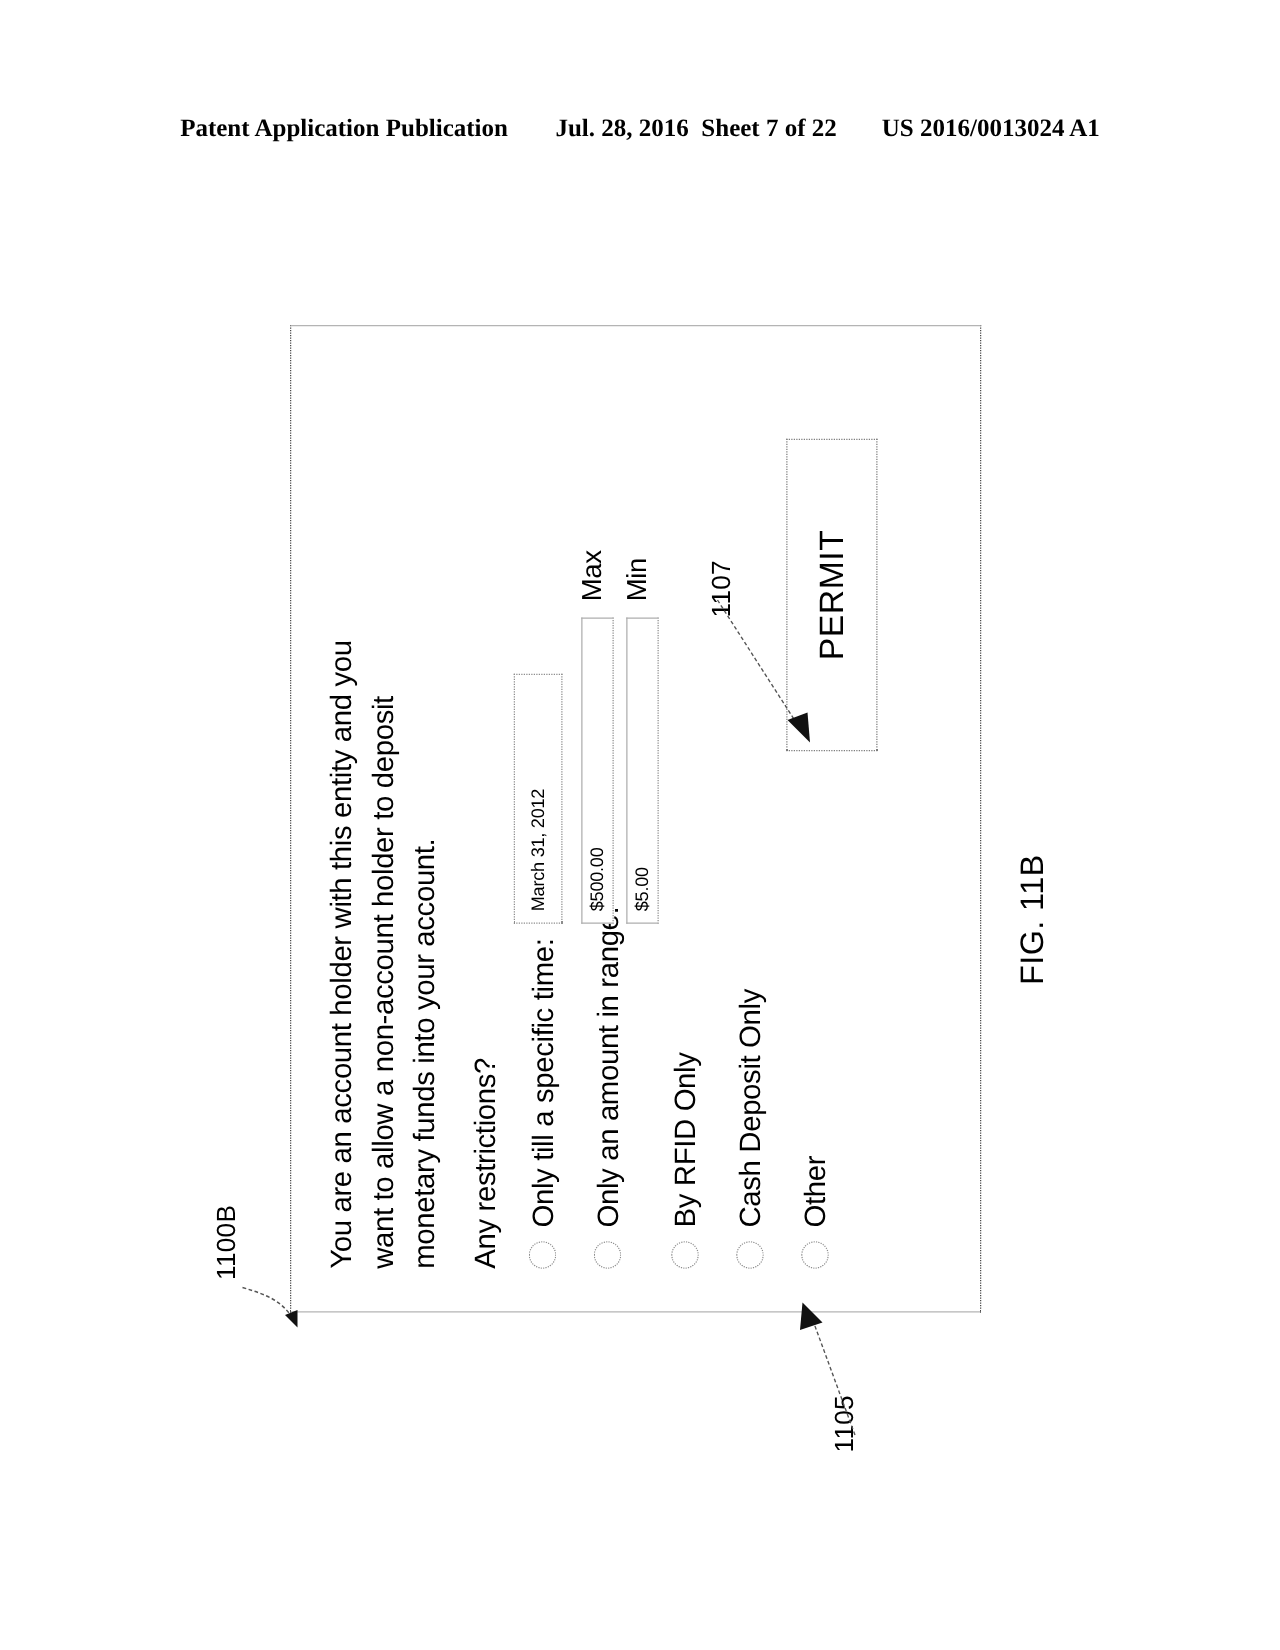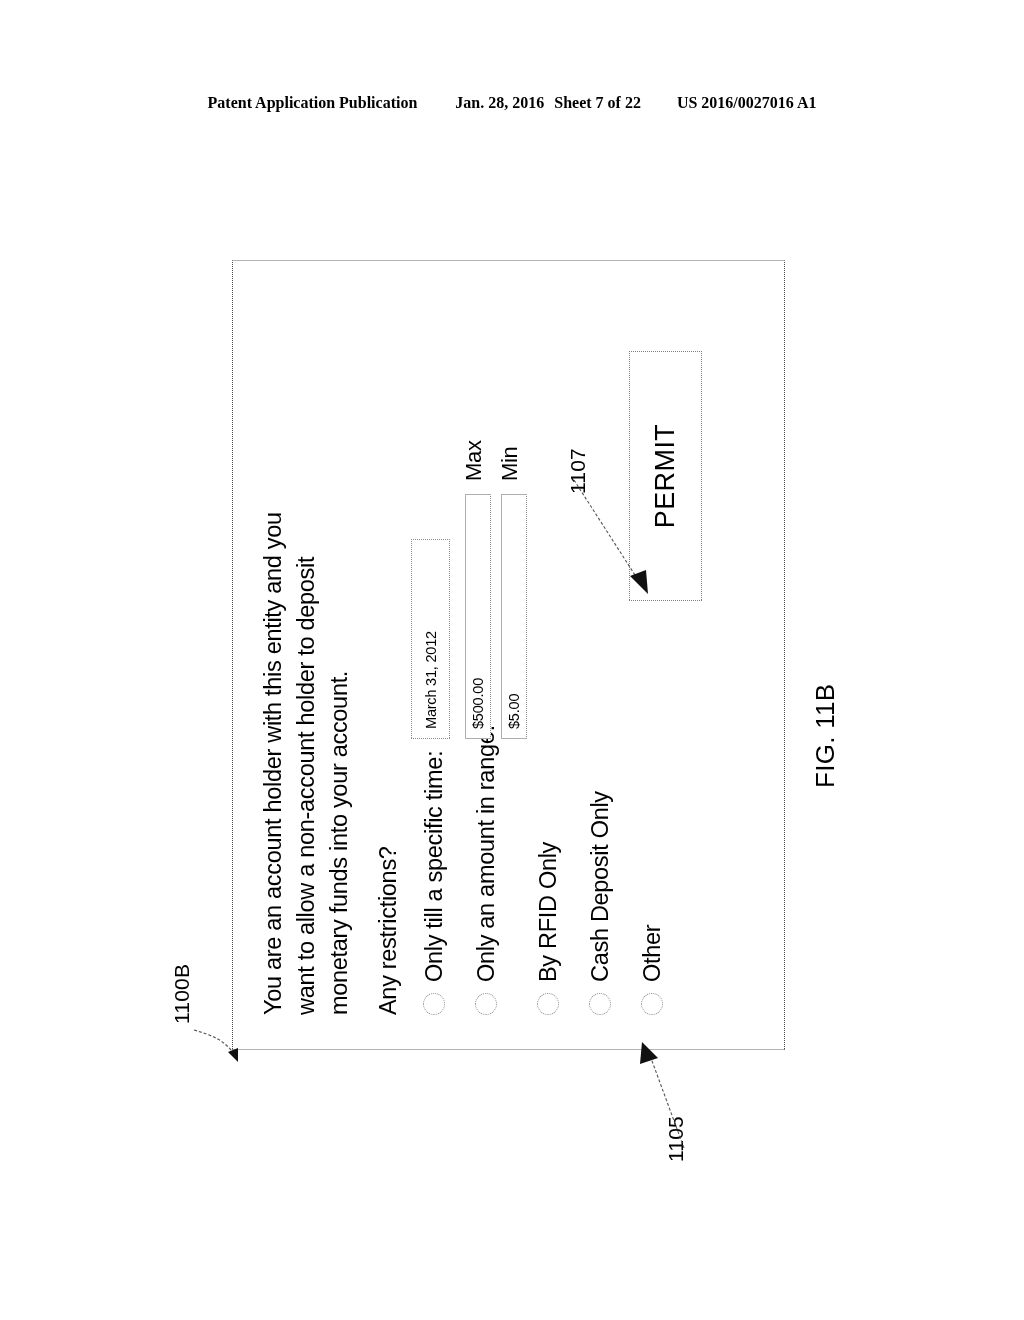--- a/index.html
+++ b/index.html
@@ -21,21 +21,21 @@
     position: absolute;
     top: 86px;
     left: 0;
     width: 1024px;
     height: 34px;
     display: flex;
     align-items: center;
     justify-content: center;
     font-family: "Liberation Serif", serif;
     font-weight: bold;
-    font-size: 16px;
+    font-size: 20px;
     letter-spacing: 0px;
     white-space: nowrap;
   }
   .page-header .seg { display: inline-block; }
   .gap-a { display: inline-block; width: 38px; }
   .gap-b { display: inline-block; width: 10px; }
   .gap-c { display: inline-block; width: 36px; }
 
   
   .figure-stage {
@@ -215,25 +215,25 @@
     letter-spacing: 0.3px;
     white-space: nowrap;
   }
 </style>
 </head>
 <body>
 
 <div class="page-header">
   <span class="seg">Patent Application Publication</span>
   <span class="gap-a"></span>
-  <span class="seg">Jan. 28, 2016</span>
+  <span class="seg">Jul. 28, 2016</span>
   <span class="gap-b"></span>
   <span class="seg">Sheet 7 of 22</span>
   <span class="gap-c"></span>
-  <span class="seg">US 2016/0027016 A1</span>
+  <span class="seg">US 2016/0013024 A1</span>
 </div>
 
 <div class="figure-stage">
   <div class="rot-layer">
 
     <div class="dialog">
 
       <div class="intro">
         <span class="ln">You are an account holder with this entity and you</span>
         <span class="ln">want to allow a non-account holder to deposit</span>

